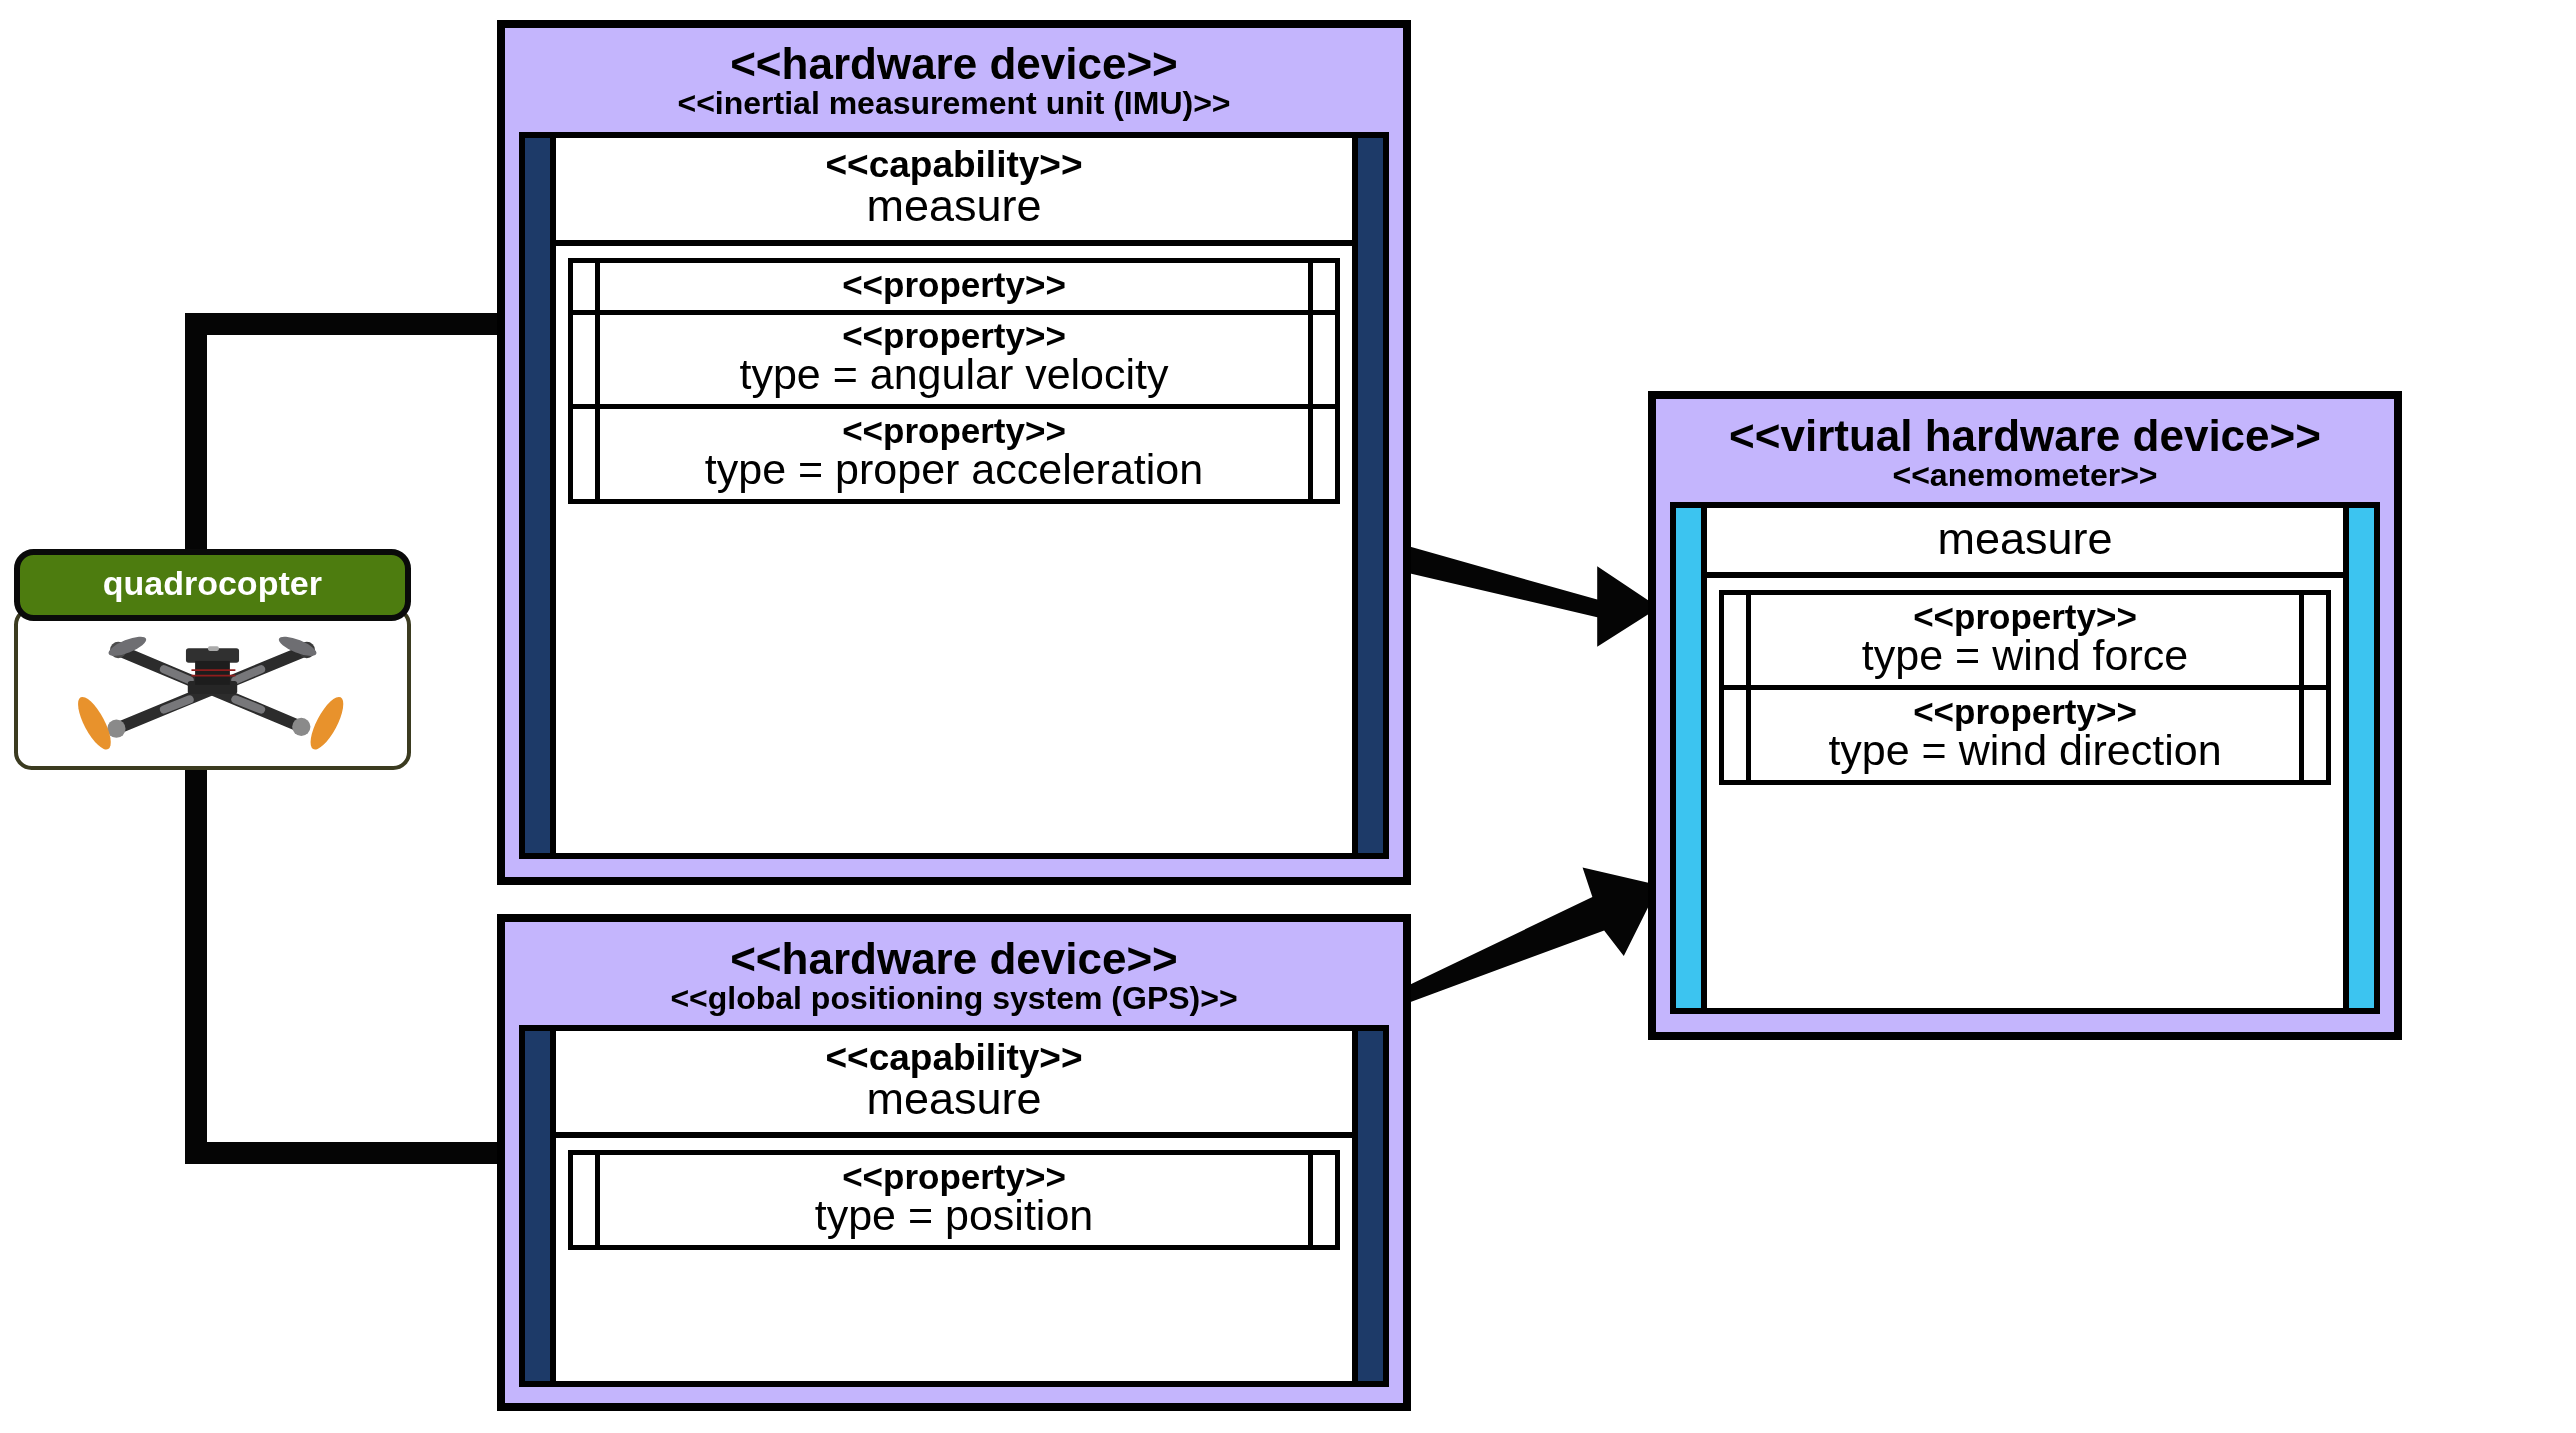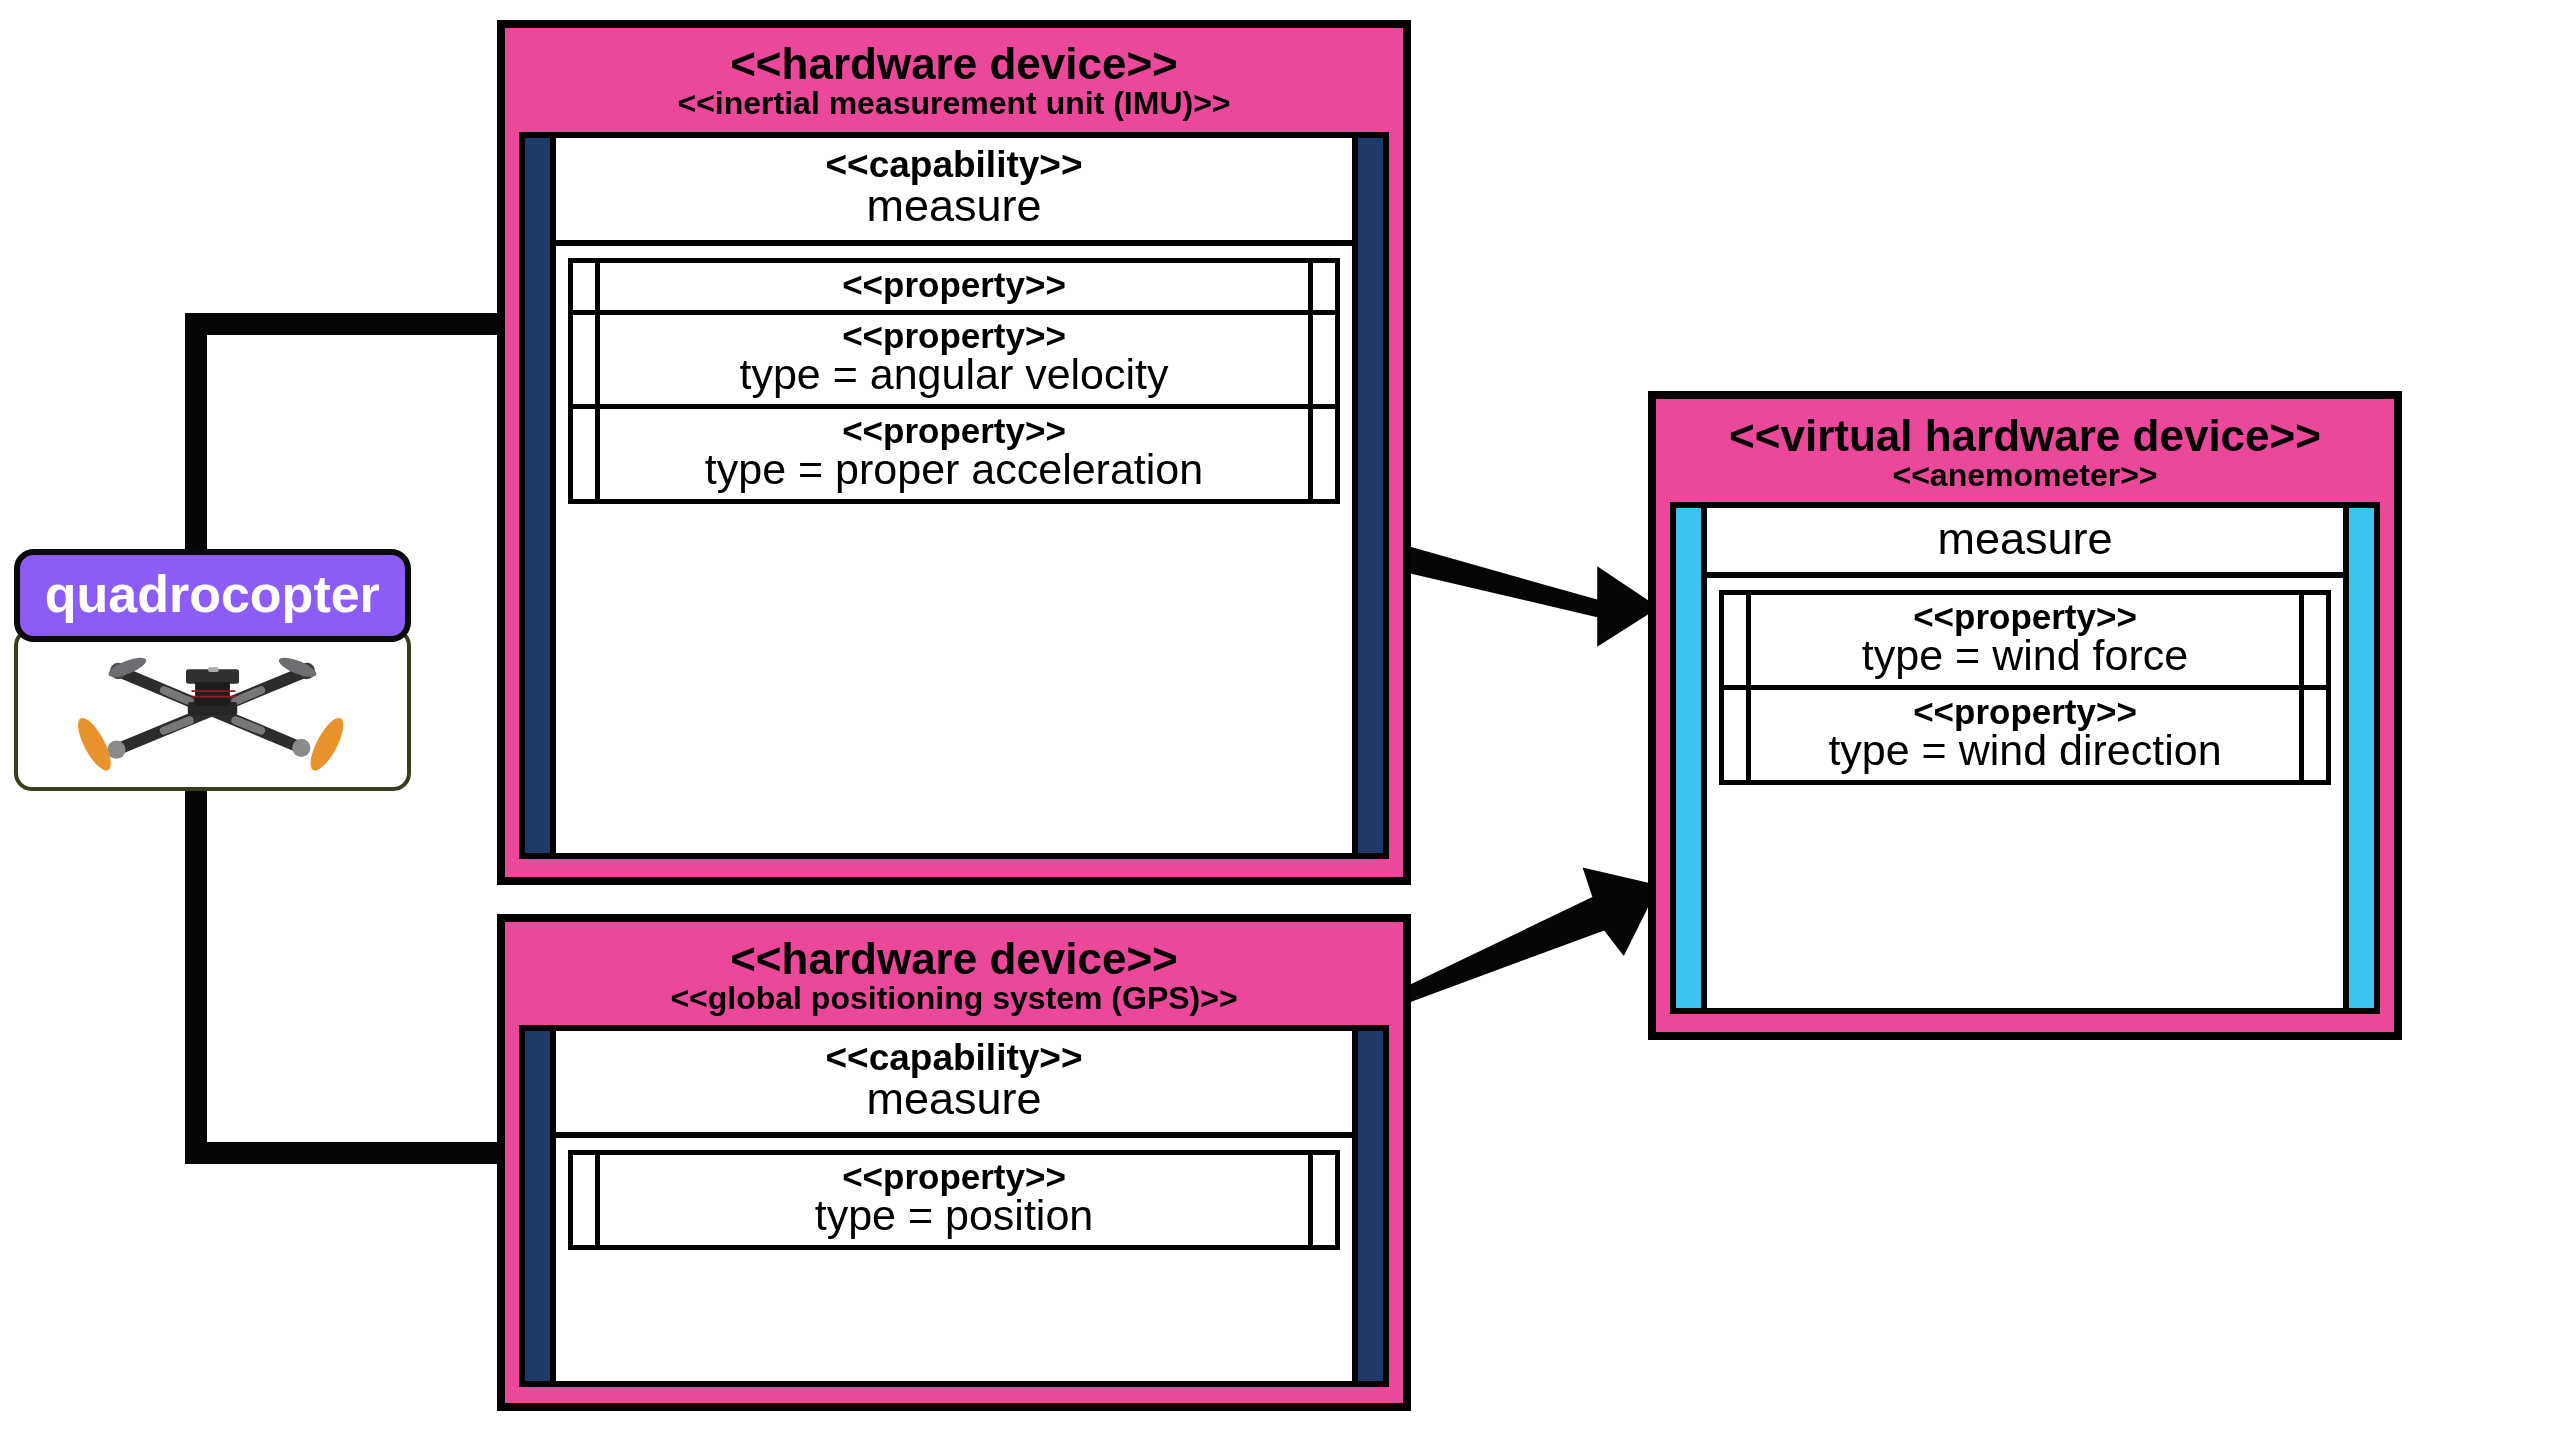--- a/index.html
+++ b/index.html
@@ -21,21 +21,21 @@
   
   .line {
     position: absolute;
     background: #050505;
   }
 
   
   .device-box {
     position: absolute;
     box-sizing: border-box;
-    background: #ec4899;
+    background: #c4b5fd;
     border: 8.8px solid #000000;
     display: flex;
     flex-direction: column;
   }
   .device-title {
     text-align: center;
     font-weight: bold;
     color: #000000;
     line-height: 1.04;
     padding-top: 13.8px;
@@ -109,25 +109,25 @@
   .prop-body .st { display:block; font-size: 35px; font-weight: bold; color:#000; }
   .prop-body .nm { display:block; font-size: 43px; color:#000; }
 
   
   #quadrocopter-node {
     position: absolute;
     box-sizing: border-box;
   }
   .quad-header {
     box-sizing: border-box;
-    background: #8b5cf6;
+    background: #4d7c0f;
     border: 6.9px solid #0a0a0a;
     border-radius: 19.7px;
     color: #ffffff;
-    font-size: 52px;
+    font-size: 34px;
     font-weight: bold;
     text-align: center;
     padding: 8.8px 9.8px 11.8px 9.8px;
     position: relative;
     z-index: 3;
   }
   .quad-body {
     box-sizing: border-box;
     background: #ffffff;
     border: 4.9px solid #3b3b20;

